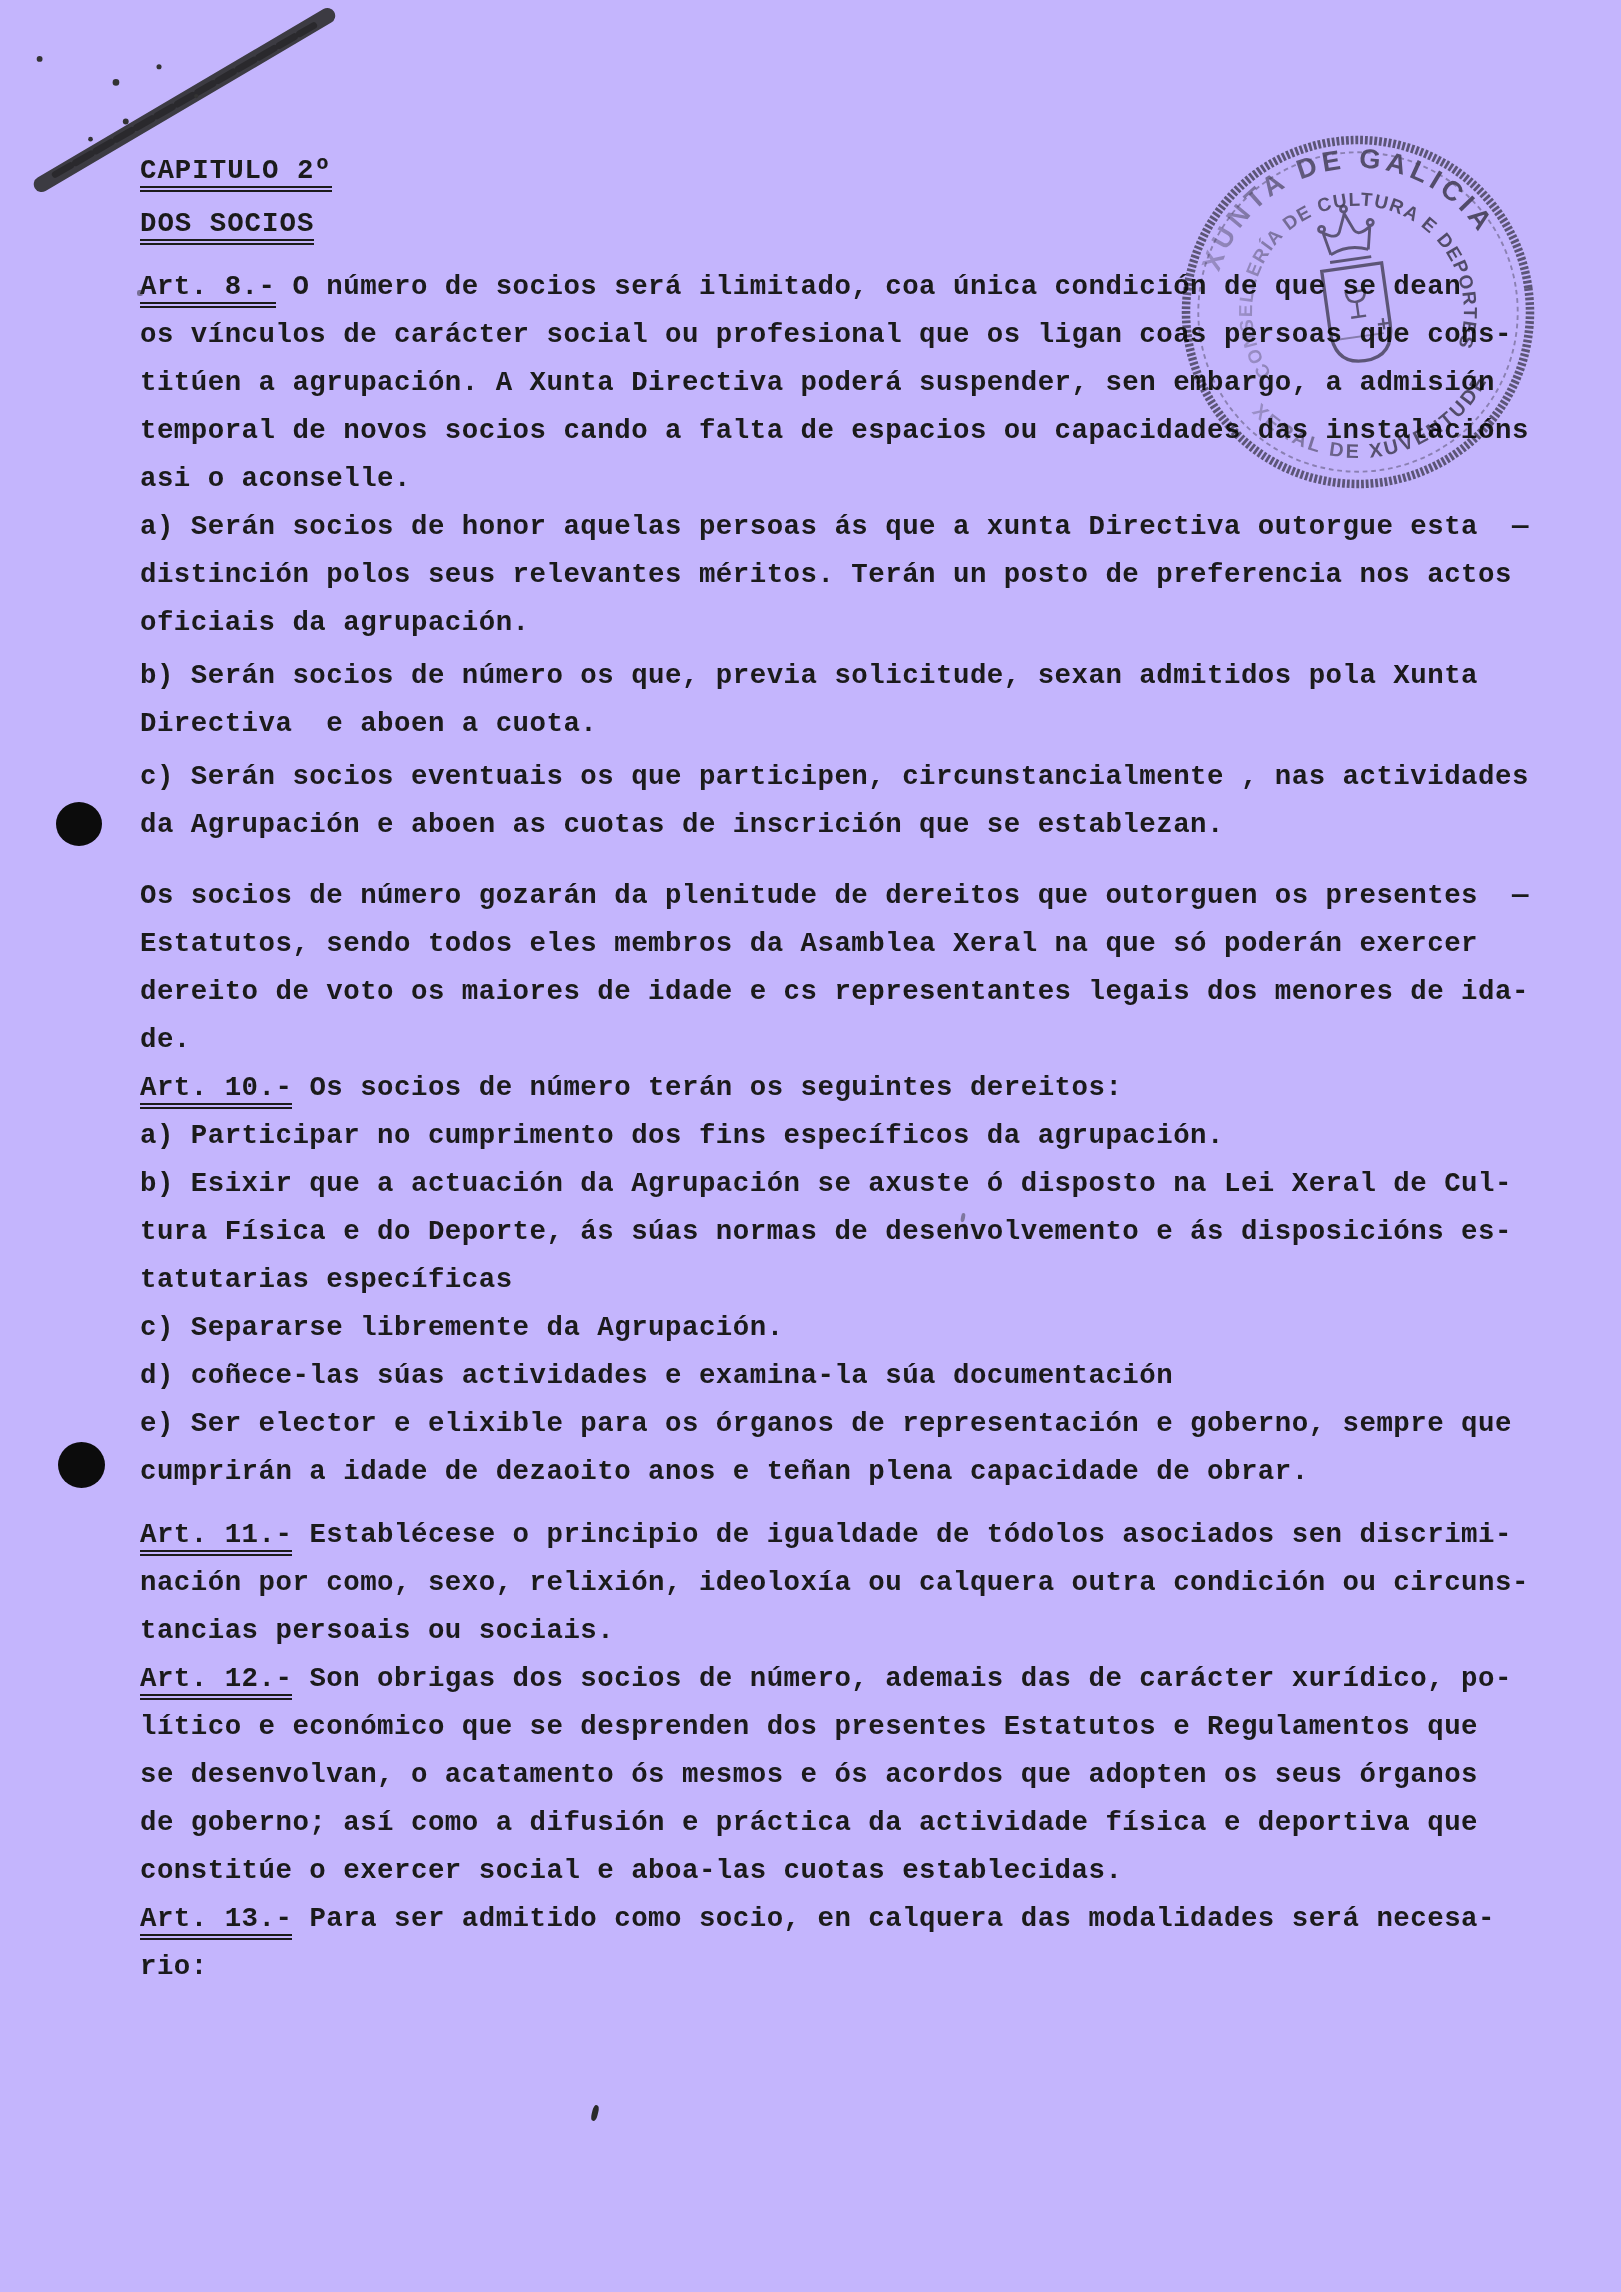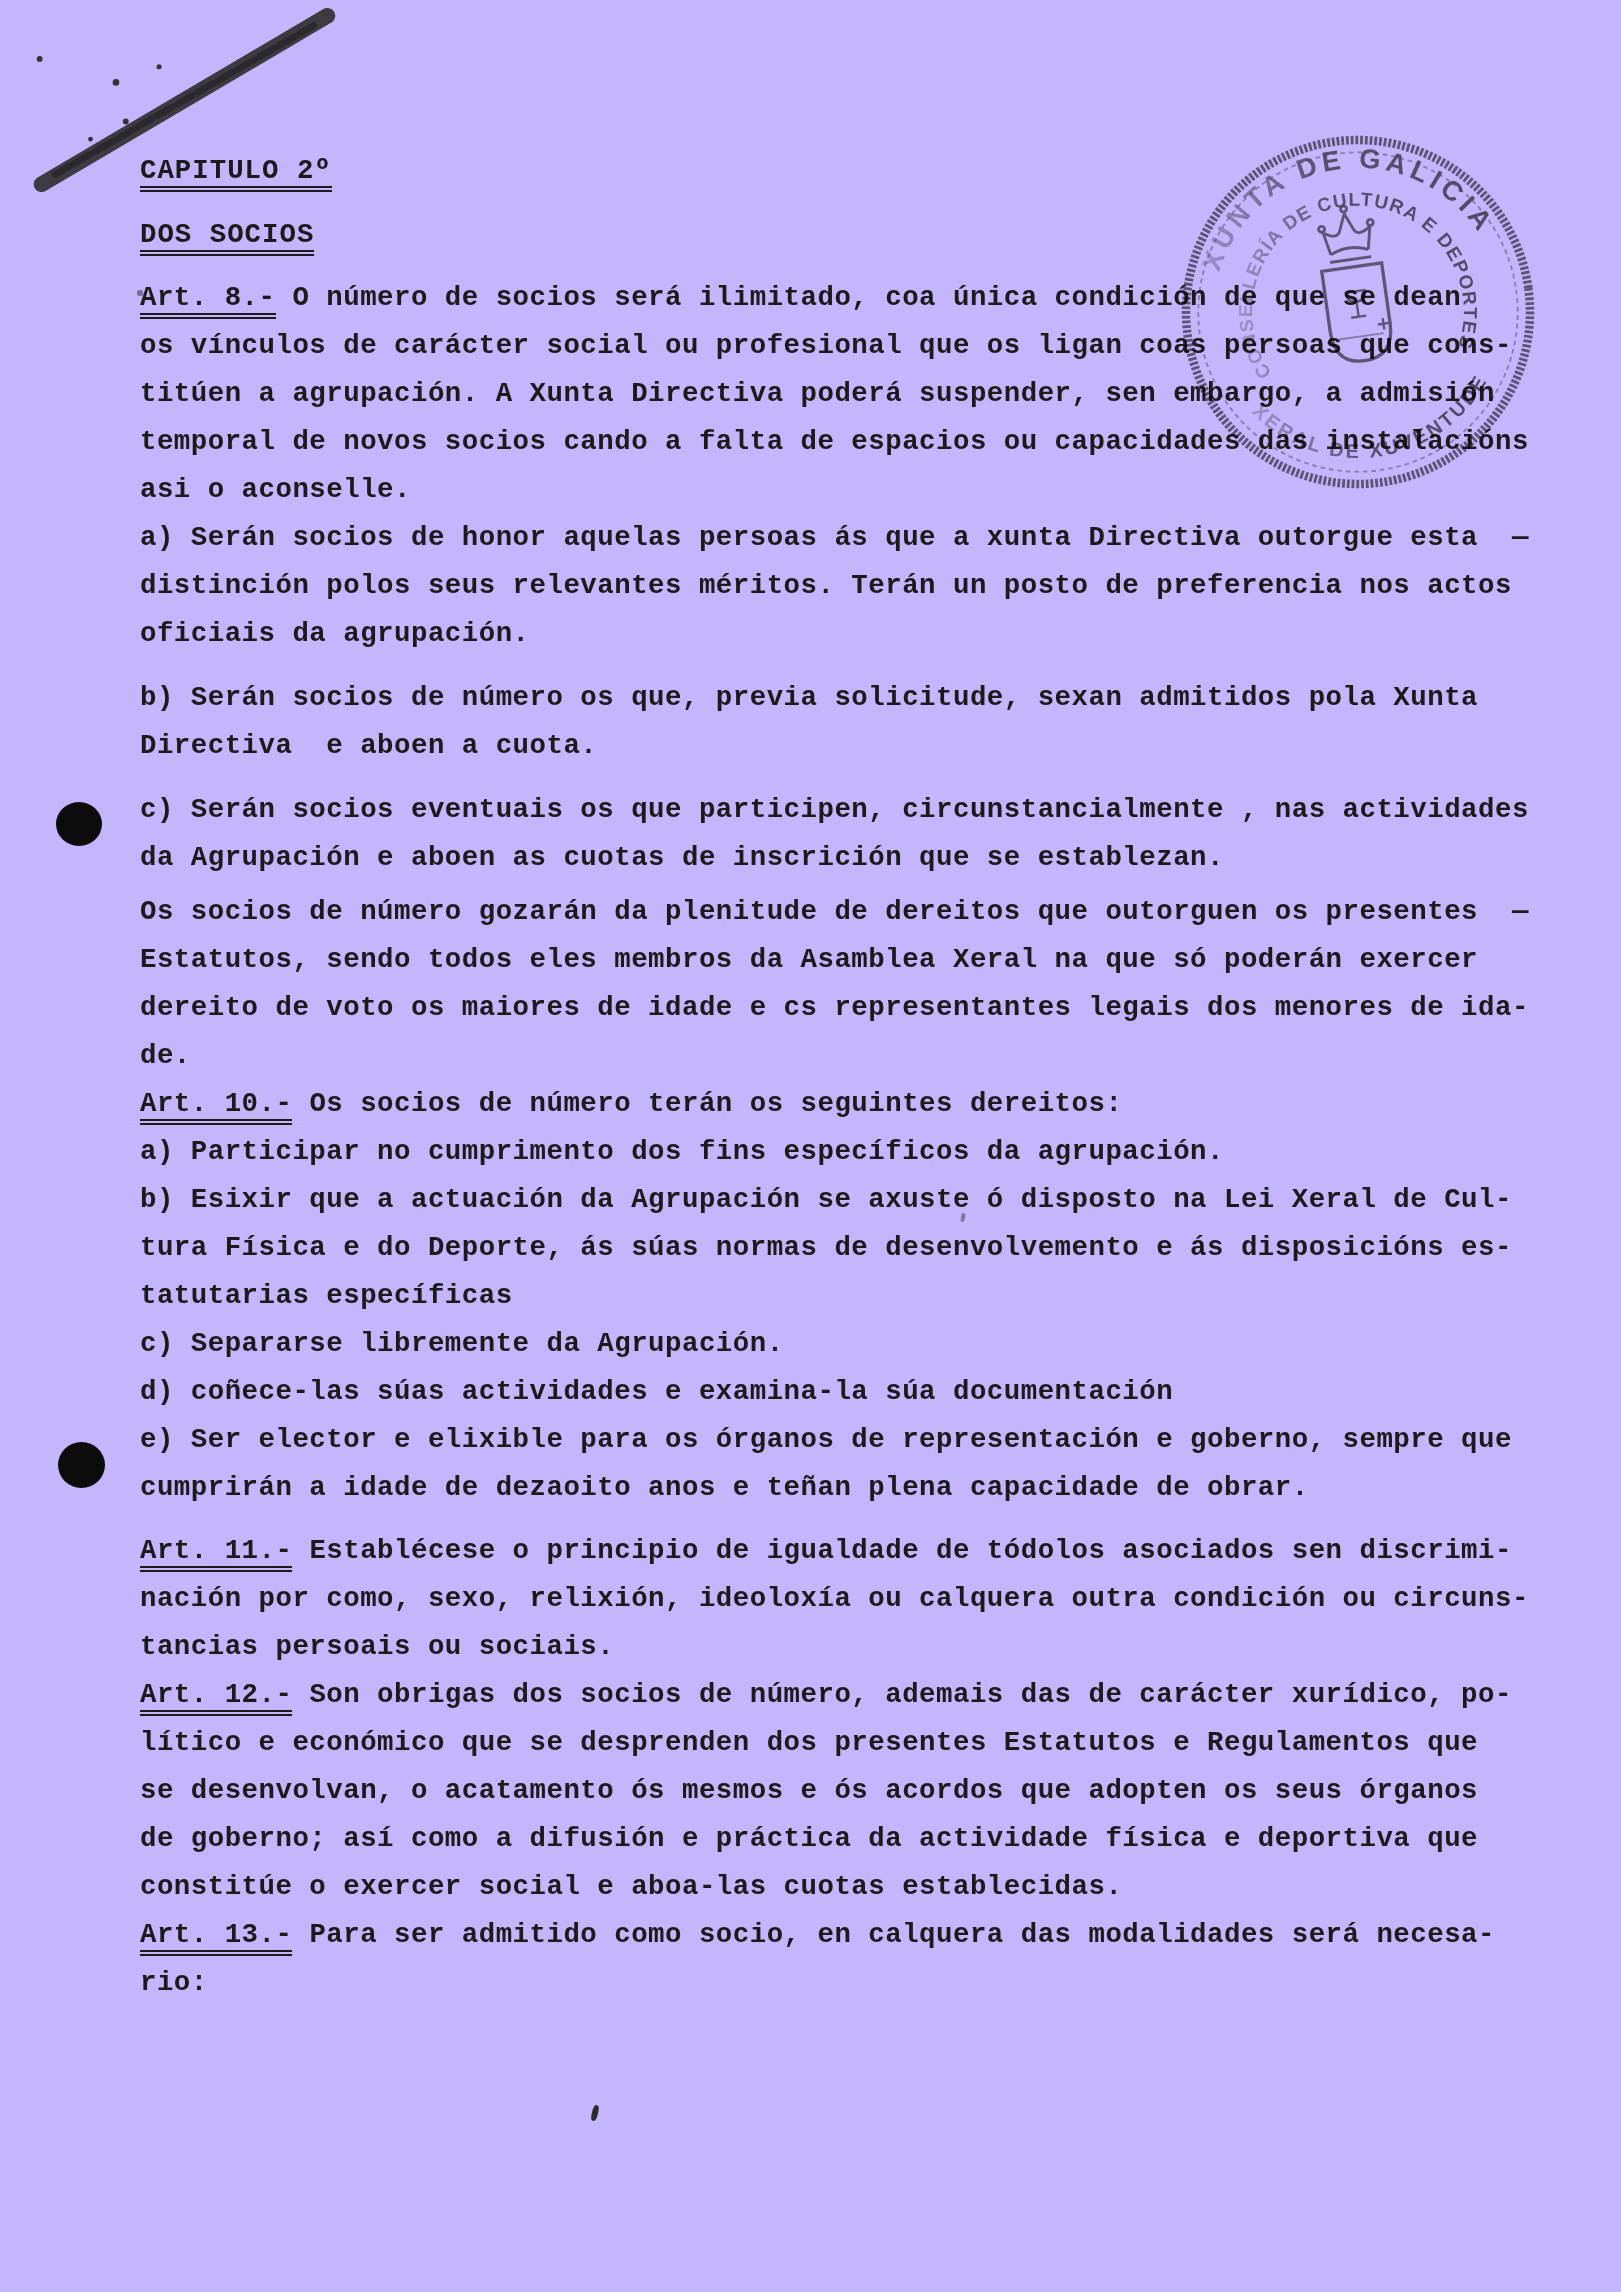--- a/index.html
+++ b/index.html
@@ -12,22 +12,22 @@
     color:#1b1b1b;
   }
   .page{position:absolute;inset:0;background:#c4b5fd;}
   
   .doc{
     position:absolute;left:140px;top:147px;width:1441px;
     font-size:27.4px;font-weight:700;letter-spacing:0.5px;
     line-height:48px;
   }
   .block{margin:0;}
-  .block.sm{margin-top:6px;}
-  .block.md{margin-top:16px;}
+  .block.sm{margin-top:23px;}
+  .block.md{margin-top:5px;}
   .block.lg{margin-top:15px;}
   .line{display:block;white-space:pre;}
   .u{border-bottom:6.9px double #1b1b1b;padding-bottom:0px;}
   .hd{letter-spacing:1px;}
   
   .stamp{
     position:absolute;left:1169px;top:123px;width:378px;height:378px;
     mix-blend-mode:multiply;pointer-events:none;opacity:.88;
   }
   .stamp text{font-family:"Liberation Sans","DejaVu Sans",sans-serif;font-weight:700;}

